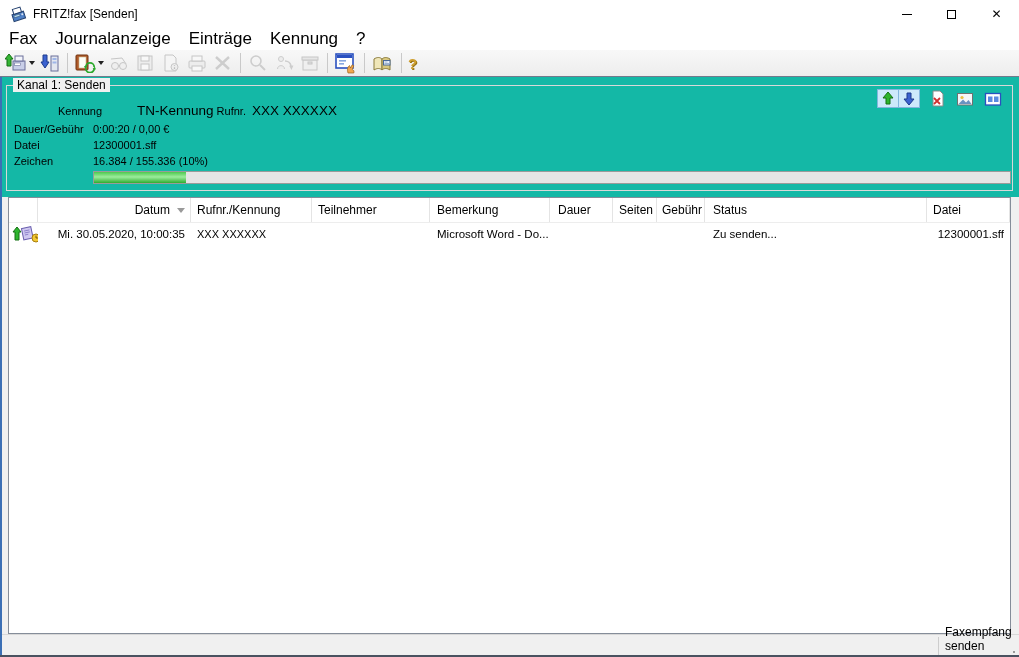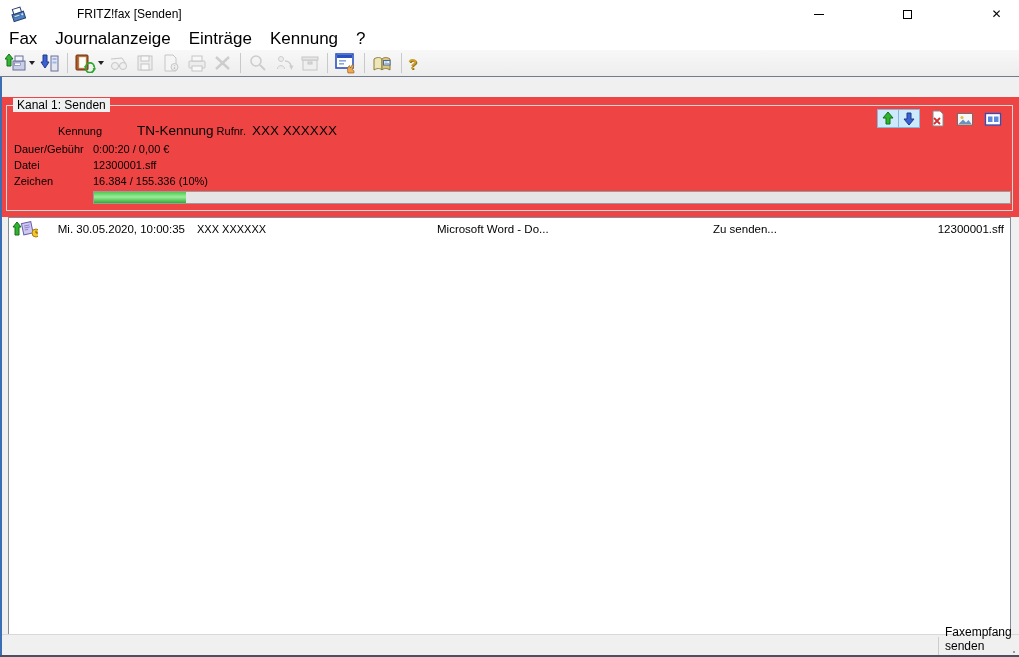--- a/index.html
+++ b/index.html
@@ -3,21 +3,21 @@
 <meta charset="utf-8">
 <style>
   * { box-sizing: border-box; margin: 0; padding: 0; }
   html,body { width:1019px; height:657px; }
   body { font-family:"Liberation Sans","DejaVu Sans",sans-serif; font-size:12px; color:#000; }
   .window { position:relative; width:1019px; height:657px; background:#f0f0f0; overflow:hidden; }
   .accent-left { position:absolute; left:0; top:77px; bottom:0; width:2px; background:#3b6fb5; z-index:40; }
   .accent-bottom { position:absolute; left:0; right:0; bottom:0; height:2px; background:#4a5260; z-index:41; }
 
   
-  .titlebar { height:28px; background:#fff; display:flex; align-items:center;gap:44px; }
+  .titlebar { height:28px; background:#fff; display:flex; align-items:center; }
   .app-icon { margin:0 6px 0 9px; width:18px; height:18px; }
   .title-text { font-size:12px; }
   .tb-spacer { flex:1; }
   .wc { width:45px; height:28px; display:flex; align-items:center; justify-content:center; }
   .min-glyph { width:10px; height:1px; background:#000; }
   .max-glyph { width:9px; height:9px; border:1px solid #000; }
   .close-glyph { font-size:12px; line-height:12px; }
 
   
   .menubar { height:22px; background:#fff; display:flex; align-items:center; padding-left:2px; }
@@ -26,21 +26,21 @@
   
   .toolbar { height:27px; background:linear-gradient(#f8f8f8,#ededed); border-bottom:1px solid #727a8c;
              display:flex; align-items:center; padding-left:3px; }
   .tbtn { height:23px; display:flex; align-items:center; justify-content:center; padding:0 2px; }
   .tbtn svg { display:block; }
   .caret { width:0; height:0; border-left:3px solid transparent; border-right:3px solid transparent;
            border-top:4px solid #222; margin-left:2px; }
   .tsep { width:1px; height:20px; background:#c9c9c9; margin:0 4px; }
 
   
-  .channel-area { height:120px; background:#ef4444; position:relative;margin-top:20px; }
+  .channel-area { height:120px; background:#14b8a6; position:relative; }
   .groupbox { position:absolute; left:6px; top:8px; width:1007px; height:106px;
               border:1px solid #d8d8d8; }
   .gb-label { position:absolute; top:-8px; left:6px; background:#f0f0f0; padding:0 4px; font-size:12px; }
   .ch-btns { position:absolute; top:3px; right:8px; display:flex; align-items:center; }
   .chb { width:22px; height:19px; display:flex; align-items:center; justify-content:center; }
   .chb.toggled { background:#cde9fb; border:1px solid #84b6de; }
   .chb.toggled + .chb.toggled { margin-left:-1px; }
   .chb.plain { margin-left:6px; }
   .ch-row { position:absolute; left:7px; font-size:11px; white-space:nowrap; }
   .ch-label { display:inline-block; width:79px; }
@@ -304,20 +304,35 @@
         <span class="ch-label">Zeichen</span><span class="ch-val">16.384 / 155.336 (10%)</span>
       </div>
 
       <div class="progress">
         <div class="pfill" style="width: 10%;"></div>
       </div>
     </div>
   </div>
 
   <div class="table-wrap">
+    <div class="jrow jheader">
+      <div class="cell c0"></div>
+      <div class="cell c1">
+        <span>Datum</span>
+        <span class="sortarrow"></span>
+      </div>
+      <div class="cell c2">Rufnr./Kennung</div>
+      <div class="cell c3">Teilnehmer</div>
+      <div class="cell c4">Bemerkung</div>
+      <div class="cell c5">Dauer</div>
+      <div class="cell c6">Seiten</div>
+      <div class="cell c7">Gebühr</div>
+      <div class="cell c8">Status</div>
+      <div class="cell c9">Datei</div>
+    </div>
 
     <div class="jrow jbody-row">
       <div class="cell c0">
         <div class="row-icons">
           <svg style="left:0; top:1px;" width="10" height="15" viewBox="0 0 10 15">
             <polygon points="5,1 9,6 7,6 7,14 3,14 3,6 1,6" fill="#2db52d" stroke="#147014"></polygon>
           </svg>
           <svg style="left:8px; top:0;" width="15" height="16" viewBox="0 0 15 16">
             <g transform="rotate(-12 7 8)">
               <rect x="2.5" y="2.5" width="9.5" height="11.5" fill="#cfc8f0" stroke="#6a5fae"></rect>

